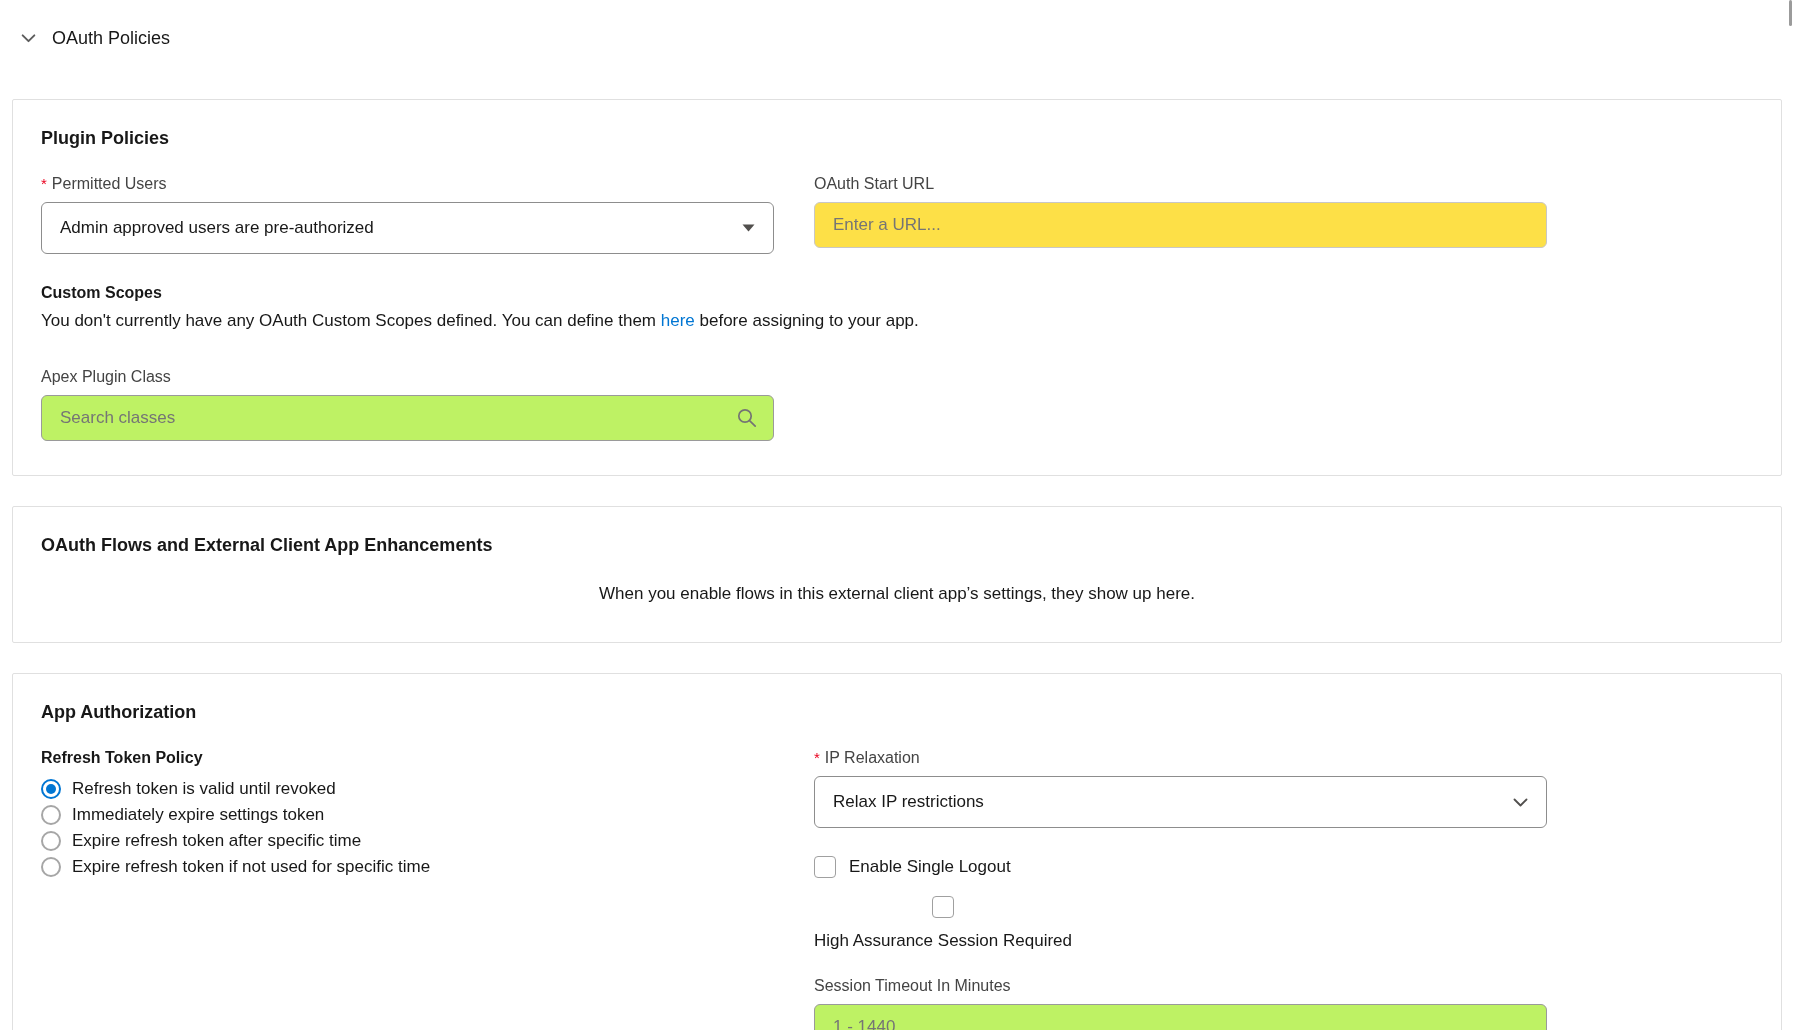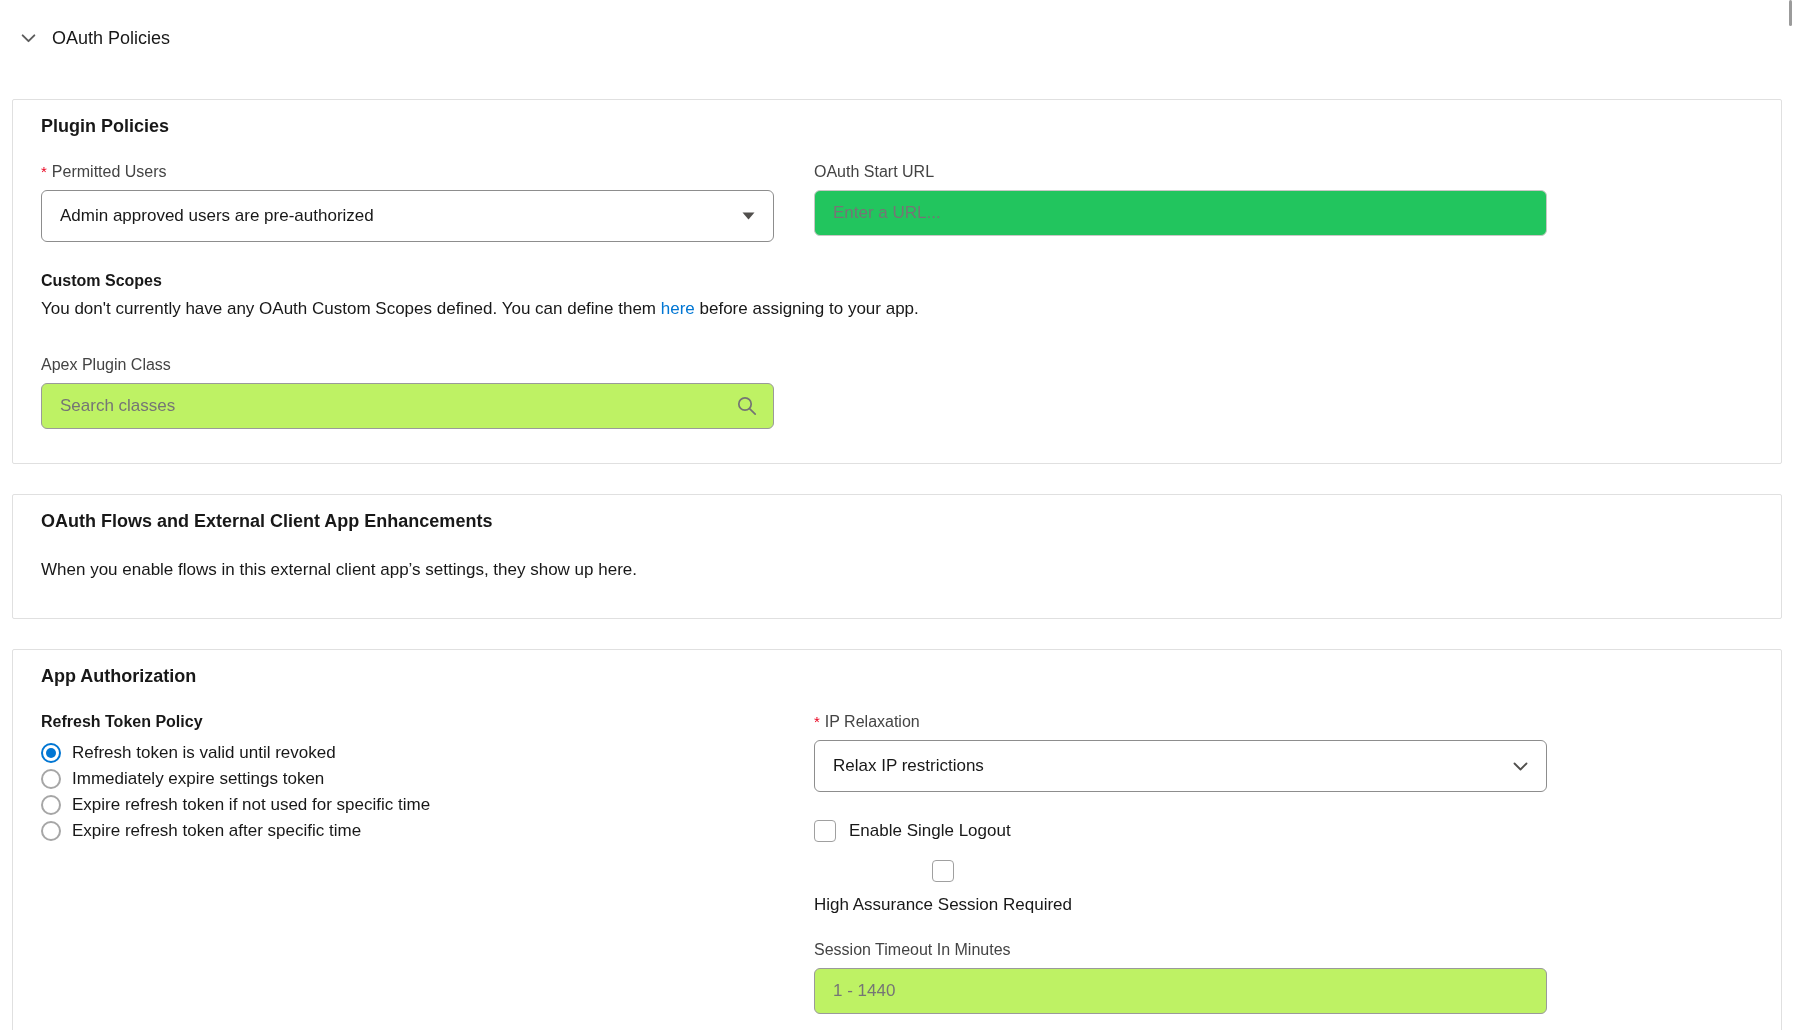--- a/index.html
+++ b/index.html
@@ -34,21 +34,21 @@
     width: max-content;
   }
   .section-title { font-size: 18px; color: #181818; }
   .chev-icon { display: inline-flex; align-items: center; }
 
   .card {
     margin: 0 12px;
     background: #ffffff;
     border: 1px solid #e0e0e0;
     border-radius: 2px;
-    padding: 16px 28px 34px 28px;
+    padding: 28px 28px 34px 28px;
   }
   .card-1 { margin-top: 50px; }
   .card-2 { margin-top: 30px; padding-bottom: 36px; }
   .card-3 { margin-top: 30px; padding-bottom: 30px; }
 
   .card h2 { font-size: 18px; font-weight: 700; color: #181818; margin-bottom: 26px; }
 
   .form-row { display: flex; }
   .col-left  { width: 733px; margin-right: 40px; flex: none; }
   .col-right { width: 733px; flex: none; }
@@ -76,39 +76,39 @@
     border: 1px solid #9a9a9a;
     border-radius: 6px;
     padding: 0 18px;
     font-size: 17px;
     font-family: "Liberation Sans", sans-serif;
     color: #181818;
     background: #bef264;
     outline: none;
   }
   .text-input::placeholder { color: #757575; opacity: 1; }
-  .text-input:disabled { background: #22c55e; border-color: #c9c7c5; }
+  .text-input:disabled { background: #fde047; border-color: #c9c7c5; }
 
   .sub-label { font-size: 16px; font-weight: 700; color: #181818; }
   .custom-scopes-label { margin-top: 30px; }
   .body-text { font-size: 17px; color: #181818; line-height: 1.45; }
   .scopes-text { margin-top: 7px; }
   .link { color: #0176d3; text-decoration: none; cursor: pointer; }
   .apex-label { margin-top: 34px; }
 
   .search-wrap { position: relative; width: 733px; }
   .search-icon {
     position: absolute;
     right: 16px;
     top: 12px;
     pointer-events: none;
     display: inline-flex;
   }
 
-  .flows-text { margin-top: 20px; }
+  .flows-text { margin-top: 20px; text-align: center; }
 
   .rtp-label { margin-bottom: 9px; }
   .radio-row {
     display: flex;
     align-items: center;
     gap: 11px;
     padding: 3px 0;
     cursor: pointer;
     width: max-content;
   }
@@ -215,25 +215,25 @@
         <div class="radio-row">
           <span class="radio checked"></span>
           <span class="radio-label">Refresh token is valid until revoked</span>
         </div>
         <div class="radio-row">
           <span class="radio"></span>
           <span class="radio-label">Immediately expire settings token</span>
         </div>
         <div class="radio-row">
           <span class="radio"></span>
+          <span class="radio-label">Expire refresh token after specific time</span>
+        </div>
+        <div class="radio-row">
+          <span class="radio"></span>
           <span class="radio-label">Expire refresh token if not used for specific time</span>
-        </div>
-        <div class="radio-row">
-          <span class="radio"></span>
-          <span class="radio-label">Expire refresh token after specific time</span>
         </div>
       </div>
 
       <div class="col-right">
         <div class="field-label"><span class="req">*</span><span>IP Relaxation</span></div>
         <div class="select">
           <span class="select-value">Relax IP restrictions</span>
           <span class="caret">
             <svg width="15" height="9" viewBox="0 0 15 9">
                 <path d="M1.5 1.5 L7.5 7.5 L13.5 1.5" fill="none" stroke="#514f4d" stroke-width="1.8" stroke-linecap="round" stroke-linejoin="round"></path>

